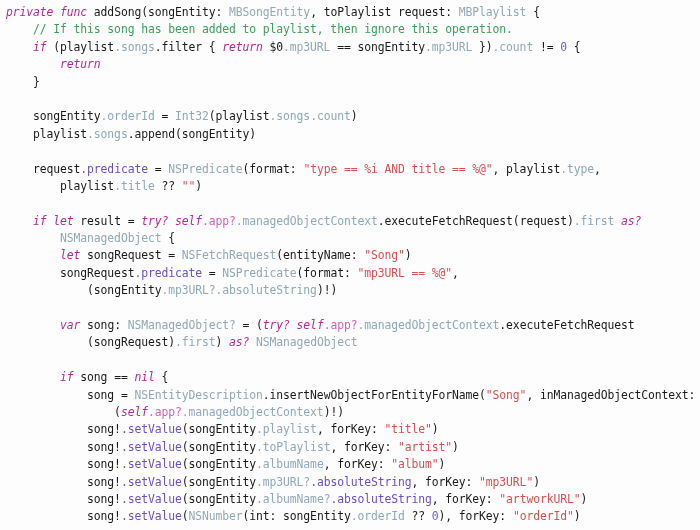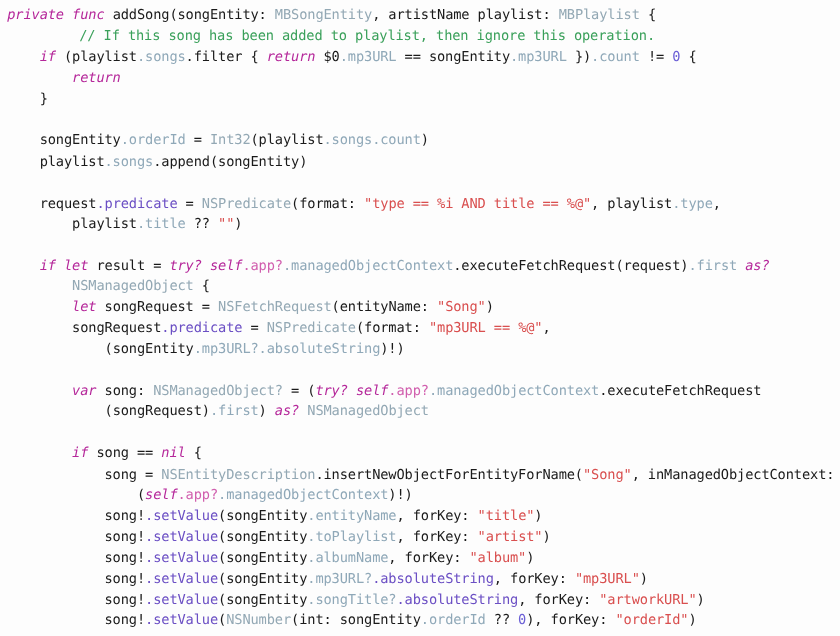--- a/index.html
+++ b/index.html
@@ -30,31 +30,31 @@
     letter-spacing: -0.1px;
   }
   .code-line.blank { }
 
   
   .kw   { color: #b5279a; font-style: italic; }          
   .typ  { color: #93a8b4; }          
   .prop { color: #8fa8b8; }          
   .meth { color: #6b4fc4; }          
   .str  { color: #d94f4f; }          
-  .cmt  { color: #3aa05a; margin-left: 33px; }          
+  .cmt  { color: #3aa05a; }          
   .num  { color: #6b5fd6; }          
   .pink { color: #d15fae; }          
   .pl   { color: #1a1a1a; }          
   .b    { font-weight: normal; }
 </style>
 </head>
 <body>
 
 <div id="code-view">
-    <div class="code-line"><span class="kw">private func</span><span class="pl"> </span><span class="pl b">addSong</span><span class="pl">(songEntity: </span><span class="typ">MBSongEntity</span><span class="pl">, artistName playlist: </span><span class="typ">MBPlaylist</span><span class="pl"> {</span></div>
+    <div class="code-line"><span class="kw">private func</span><span class="pl"> </span><span class="pl b">addSong</span><span class="pl">(songEntity: </span><span class="typ">MBSongEntity</span><span class="pl">, toPlaylist request: </span><span class="typ">MBPlaylist</span><span class="pl"> {</span></div>
     <div class="code-line"><span class="pl">    </span><span class="cmt">// If this song has been added to playlist, then ignore this operation.</span></div>
     <div class="code-line"><span class="pl">    </span><span class="kw">if</span><span class="pl"> (</span><span class="pl b">playlist</span><span class="prop">.songs</span><span class="pl">.filter { </span><span class="kw">return</span><span class="pl"> </span><span class="pl b">$0</span><span class="prop">.mp3URL</span><span class="pl"> == </span><span class="pl b">songEntity</span><span class="prop">.mp3URL</span><span class="pl"> })</span><span class="prop">.count</span><span class="pl"> != </span><span class="num">0</span><span class="pl"> {</span></div>
     <div class="code-line"><span class="pl">        </span><span class="kw">return</span></div>
     <div class="code-line"><span class="pl">    }</span></div>
     <div class="code-line blank">&nbsp;</div>
     <div class="code-line"><span class="pl">    </span><span class="pl b">songEntity</span><span class="prop">.orderId</span><span class="pl"> = </span><span class="typ">Int32</span><span class="pl">(</span><span class="pl b">playlist</span><span class="prop">.songs</span><span class="prop">.count</span><span class="pl">)</span></div>
     <div class="code-line"><span class="pl">    </span><span class="pl b">playlist</span><span class="prop">.songs</span><span class="pl">.append(</span><span class="pl b">songEntity</span><span class="pl">)</span></div>
     <div class="code-line blank">&nbsp;</div>
     <div class="code-line"><span class="pl">    </span><span class="pl b">request</span><span class="meth">.predicate</span><span class="pl"> = </span><span class="typ">NSPredicate</span><span class="pl">(format: </span><span class="str">"type == %i AND title == %@"</span><span class="pl">, </span><span class="pl b">playlist</span><span class="prop">.type</span><span class="pl">,</span></div>
     <div class="code-line"><span class="pl">        </span><span class="pl b">playlist</span><span class="prop">.title</span><span class="pl"> ?? </span><span class="str">""</span><span class="pl">)</span></div>
@@ -64,19 +64,19 @@
     <div class="code-line"><span class="pl">        </span><span class="kw">let</span><span class="pl"> </span><span class="pl b">songRequest</span><span class="pl"> = </span><span class="typ">NSFetchRequest</span><span class="pl">(entityName: </span><span class="str">"Song"</span><span class="pl">)</span></div>
     <div class="code-line"><span class="pl">        </span><span class="pl b">songRequest</span><span class="meth">.predicate</span><span class="pl"> = </span><span class="typ">NSPredicate</span><span class="pl">(format: </span><span class="str">"mp3URL == %@"</span><span class="pl">,</span></div>
     <div class="code-line"><span class="pl">            (</span><span class="pl b">songEntity</span><span class="prop">.mp3URL?</span><span class="prop">.absoluteString</span><span class="pl">)!)</span></div>
     <div class="code-line blank">&nbsp;</div>
     <div class="code-line"><span class="pl">        </span><span class="kw">var</span><span class="pl"> </span><span class="pl b">song</span><span class="pl">: </span><span class="typ">NSManagedObject?</span><span class="pl"> = (</span><span class="kw">try?</span><span class="pl"> </span><span class="kw">self</span><span class="pink">.app?</span><span class="prop">.managedObjectContext</span><span class="pl">.executeFetchRequest</span></div>
     <div class="code-line"><span class="pl">            (</span><span class="pl b">songRequest</span><span class="pl">)</span><span class="prop">.first</span><span class="pl">) </span><span class="kw">as?</span><span class="pl"> </span><span class="typ">NSManagedObject</span></div>
     <div class="code-line blank">&nbsp;</div>
     <div class="code-line"><span class="pl">        </span><span class="kw">if</span><span class="pl"> </span><span class="pl b">song</span><span class="pl"> == </span><span class="kw">nil</span><span class="pl"> {</span></div>
     <div class="code-line"><span class="pl">            </span><span class="pl b">song</span><span class="pl"> = </span><span class="typ">NSEntityDescription</span><span class="pl">.insertNewObjectForEntityForName(</span><span class="str">"Song"</span><span class="pl">, inManagedObjectContext:</span></div>
     <div class="code-line"><span class="pl">                (</span><span class="kw">self</span><span class="pink">.app?</span><span class="prop">.managedObjectContext</span><span class="pl">)!)</span></div>
-    <div class="code-line"><span class="pl">            </span><span class="pl b">song!</span><span class="meth">.setValue</span><span class="pl">(</span><span class="pl b">songEntity</span><span class="prop">.entityName</span><span class="pl">, forKey: </span><span class="str">"title"</span><span class="pl">)</span></div>
+    <div class="code-line"><span class="pl">            </span><span class="pl b">song!</span><span class="meth">.setValue</span><span class="pl">(</span><span class="pl b">songEntity</span><span class="prop">.playlist</span><span class="pl">, forKey: </span><span class="str">"title"</span><span class="pl">)</span></div>
     <div class="code-line"><span class="pl">            </span><span class="pl b">song!</span><span class="meth">.setValue</span><span class="pl">(</span><span class="pl b">songEntity</span><span class="prop">.toPlaylist</span><span class="pl">, forKey: </span><span class="str">"artist"</span><span class="pl">)</span></div>
     <div class="code-line"><span class="pl">            </span><span class="pl b">song!</span><span class="meth">.setValue</span><span class="pl">(</span><span class="pl b">songEntity</span><span class="prop">.albumName</span><span class="pl">, forKey: </span><span class="str">"album"</span><span class="pl">)</span></div>
     <div class="code-line"><span class="pl">            </span><span class="pl b">song!</span><span class="meth">.setValue</span><span class="pl">(</span><span class="pl b">songEntity</span><span class="prop">.mp3URL?</span><span class="meth">.absoluteString</span><span class="pl">, forKey: </span><span class="str">"mp3URL"</span><span class="pl">)</span></div>
-    <div class="code-line"><span class="pl">            </span><span class="pl b">song!</span><span class="meth">.setValue</span><span class="pl">(</span><span class="pl b">songEntity</span><span class="prop">.songTitle?</span><span class="meth">.absoluteString</span><span class="pl">, forKey: </span><span class="str">"artworkURL"</span><span class="pl">)</span></div>
+    <div class="code-line"><span class="pl">            </span><span class="pl b">song!</span><span class="meth">.setValue</span><span class="pl">(</span><span class="pl b">songEntity</span><span class="prop">.albumName?</span><span class="meth">.absoluteString</span><span class="pl">, forKey: </span><span class="str">"artworkURL"</span><span class="pl">)</span></div>
     <div class="code-line"><span class="pl">            </span><span class="pl b">song!</span><span class="meth">.setValue</span><span class="pl">(</span><span class="typ">NSNumber</span><span class="pl">(int: </span><span class="pl b">songEntity</span><span class="prop">.orderId</span><span class="pl"> ?? </span><span class="num">0</span><span class="pl">), forKey: </span><span class="str">"orderId"</span><span class="pl">)</span></div>
   </div>
 
 </body></html>

